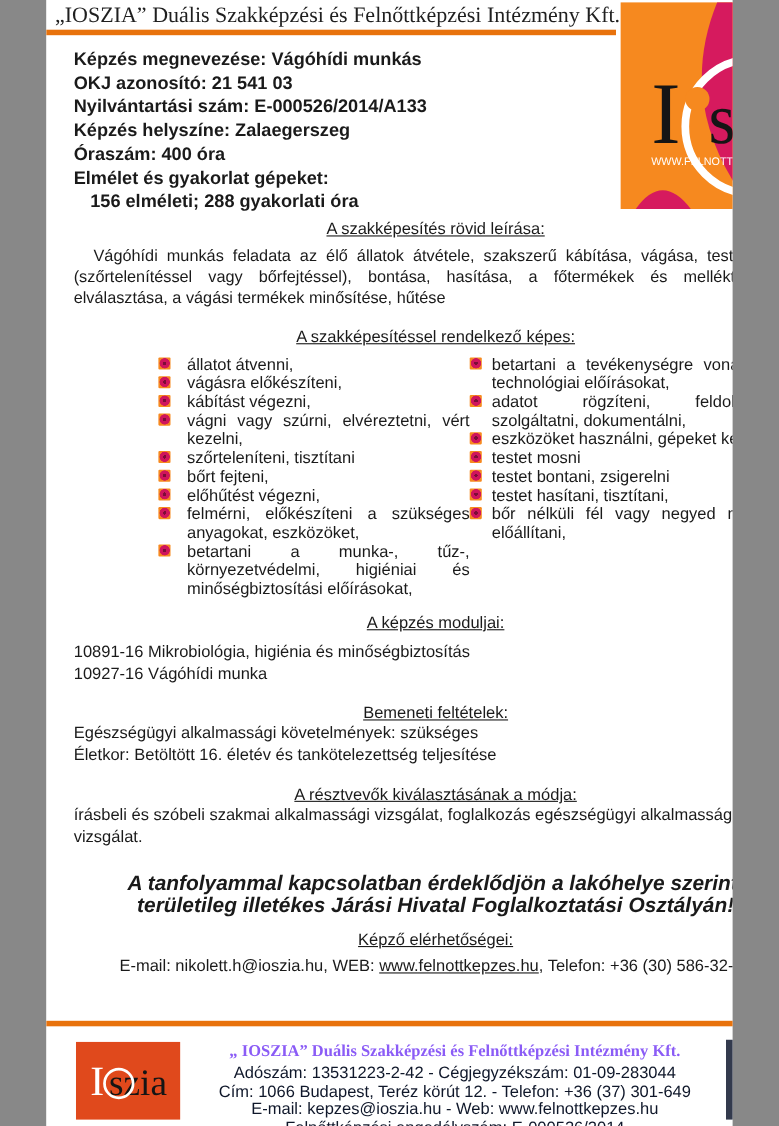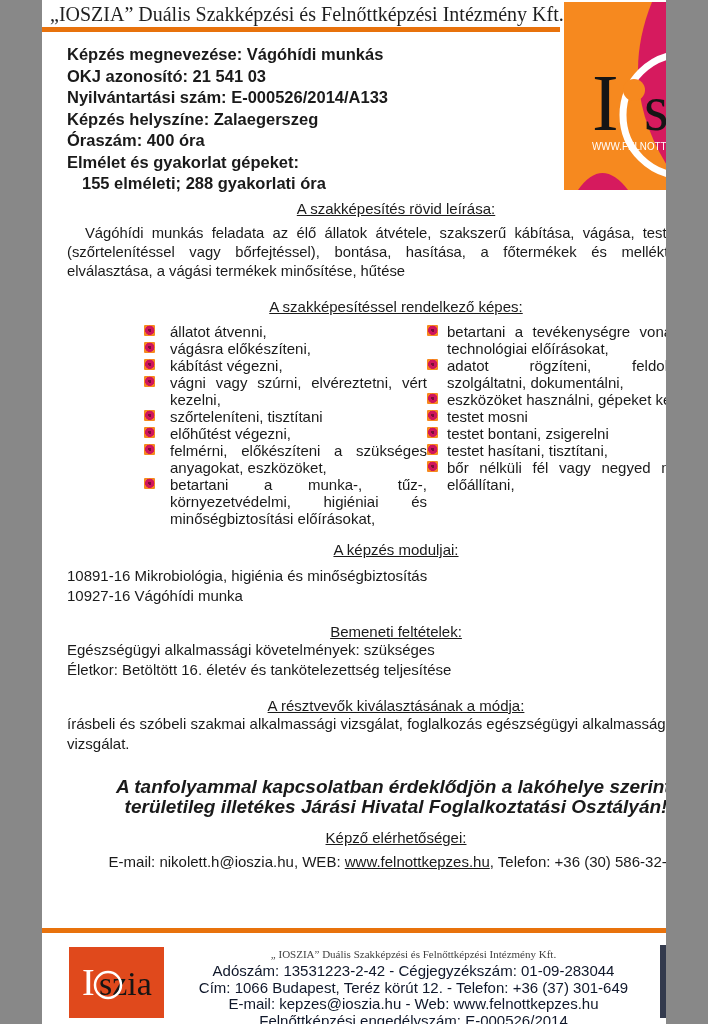--- a/index.html
+++ b/index.html
@@ -58,22 +58,22 @@
   .contact-line .weblink{text-decoration:underline;color:#1a1a1a;cursor:pointer;}
   
   .footer-rule{position:absolute;top:928px;left:0;width:708px;height:5px;background:#e8720c;}
   .footer{position:absolute;top:945px;left:0;width:708px;}
   .footer-logo-left{position:absolute;top:2px;left:27px;}
   .footer-logo-right{position:absolute;top:0;left:618px;text-align:center;}
   .footer-center{
     position:absolute;top:3px;left:125px;width:493px;text-align:center;
   }
   .footer-company{
-    font-family:"Liberation Serif", serif;font-weight:400;
-    font-size:11px;color:#404040;margin-bottom:3px;white-space:nowrap;
+    font-family:"Liberation Serif", serif;font-weight:700;
+    font-size:15px;color:#8b5cf6;margin-bottom:3px;white-space:nowrap;
   }
   .footer-line{font-size:15px;line-height:16.5px;color:#0f172a;}
 </style>
 </head>
 <body>
 
 <div class="page">
 
   <div class="company-header">„IOSZIA” Duális Szakképzési és Felnőttképzési Intézmény Kft.</div>
   <div class="header-rule"></div>
@@ -91,37 +91,38 @@
     </svg>
   </div>
 
   <div class="course">
     <div>Képzés megnevezése: Vágóhídi munkás</div>
     <div>OKJ azonosító: 21 541 03</div>
     <div>Nyilvántartási szám: E-000526/2014/A133</div>
     <div>Képzés helyszíne: Zalaegerszeg</div>
     <div>Óraszám: 400 óra</div>
     <div>Elmélet és gyakorlat gépeket:</div>
-    <div class="indent">155 elméleti; 288 gyakorlati óra</div>
+    <div class="indent">156 elméleti; 288 gyakorlati óra</div>
   </div>
 
   <div class="main">
 
     <div class="sec-heading">A szakképesítés rövid leírása:</div>
     <p class="desc">Vágóhídi munkás feladata az élő állatok átvétele, szakszerű kábítása, vágása, testtisztítása (szőrtelenítéssel vagy bőrfejtéssel), bontása, hasítása, a főtermékek és melléktermékek elválasztása, a vágási termékek minősítése, hűtése</p>
 
     <div class="sec-heading cap-heading">A szakképesítéssel rendelkező képes:</div>
 
     <div class="columns">
       <ul class="caps left">
         <li><span class="bullet"></span><span>állatot átvenni,</span></li>
         <li><span class="bullet"></span><span>vágásra előkészíteni,</span></li>
         <li><span class="bullet"></span><span>kábítást végezni,</span></li>
         <li><span class="bullet"></span><span>vágni vagy szúrni, elvéreztetni, vért kezelni,</span></li>
         <li><span class="bullet"></span><span>szőrteleníteni, tisztítani</span></li>
+        <li><span class="bullet"></span><span>bőrt fejteni,</span></li>
         <li><span class="bullet"></span><span>előhűtést végezni,</span></li>
         <li><span class="bullet"></span><span>felmérni, előkészíteni a szükséges anyagokat, eszközöket,</span></li>
         <li><span class="bullet"></span><span>betartani a munka-, tűz-, környezetvédelmi, higiéniai és minőségbiztosítási előírásokat,</span></li>
       </ul>
       <ul class="caps right">
         <li><span class="bullet"></span><span>betartani a tevékenységre vonatkozó technológiai előírásokat,</span></li>
         <li><span class="bullet"></span><span>adatot rögzíteni, feldolgozni, szolgáltatni, dokumentálni,</span></li>
         <li><span class="bullet"></span><span>eszközöket használni, gépeket kezelni.</span></li>
         <li><span class="bullet"></span><span>testet mosni</span></li>
         <li><span class="bullet"></span><span>testet bontani, zsigerelni</span></li>

